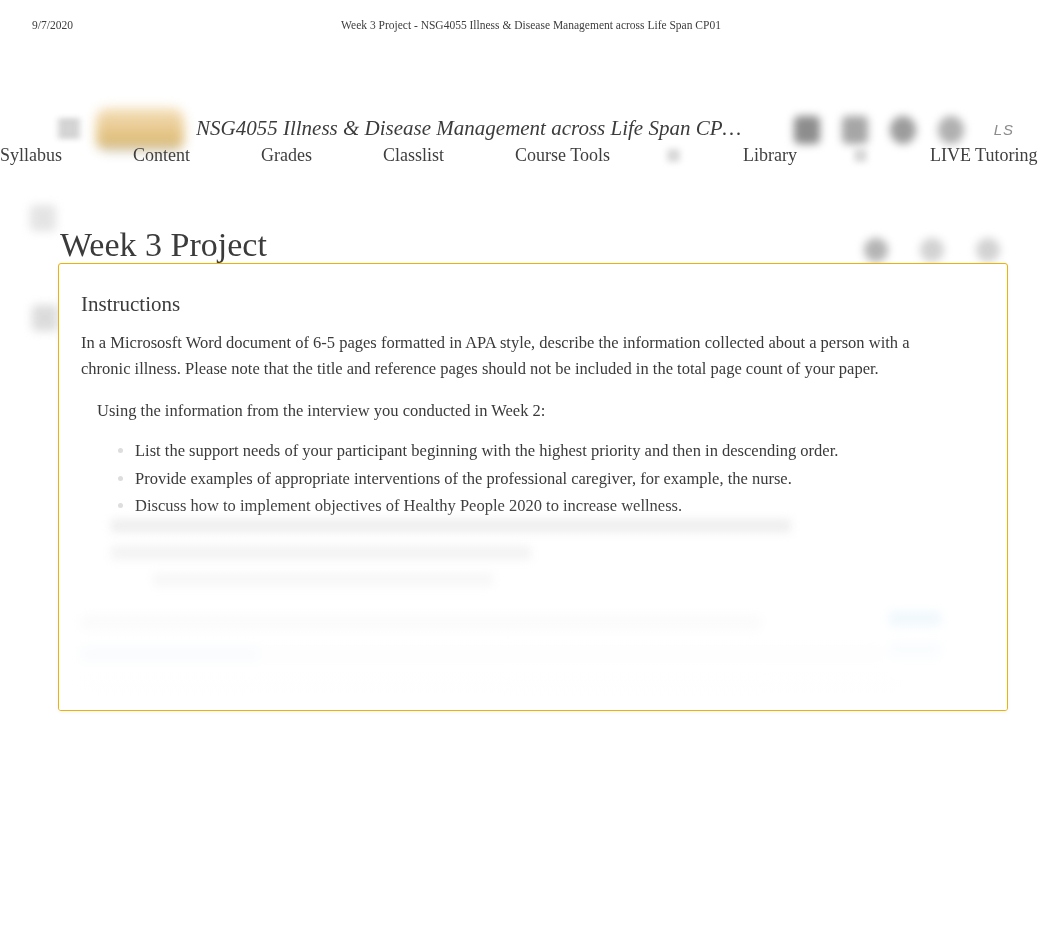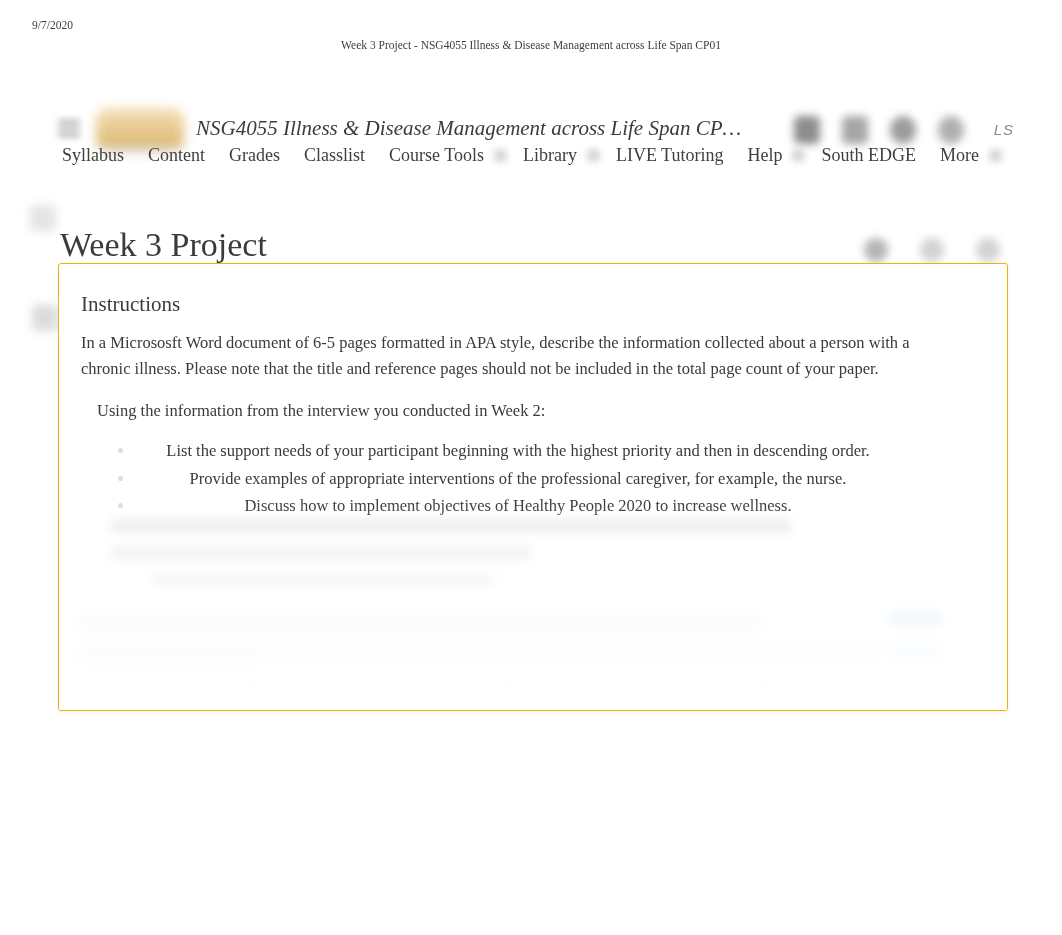--- a/index.html
+++ b/index.html
@@ -37,21 +37,20 @@
     top: 0;
     white-space: nowrap;
   }
   .print-header .ph-title {
     position: absolute;
     left: 0;
     top: 0;
     width: 1062px;
     text-align: center;
     white-space: nowrap;
-    margin-top: 20px;
   }
 
   
   .appbar {
     position: absolute;
     top: 50px;
     left: 0;
     width: 1062px;
     height: 66px;
     font-style: italic;
@@ -127,21 +126,21 @@
 
   
   .navbar {
     position: absolute;
     top: 134px;
     left: 0;
     width: 1062px;
     height: 42px;
     display: flex;
     align-items: center;
-    padding-left: 62px;
+    gap: 47px;
   }
   .nav-item {
     font-size: 18px;
     color: #3f3f3f;
     white-space: nowrap;
     margin-right: 24px;
     cursor: pointer;
   }
   .nav-caret {
     width: 13px;
@@ -252,21 +251,20 @@
     width: 790px;
     list-style: disc;
     padding-left: 24px;
   }
   .bullet-list li {
     font-size: 16.5px;
     line-height: 26.5px;
     color: #3a3a3a;
     margin-bottom: 1px;
     list-style-position: outside;
-    text-align: center;
   }
   .bullet-list li::marker { color: #dddddd; }
 
   
   .faded-block {
     position: absolute;
     left: 52px;
     top: 255px;
     width: 800px;
   }

